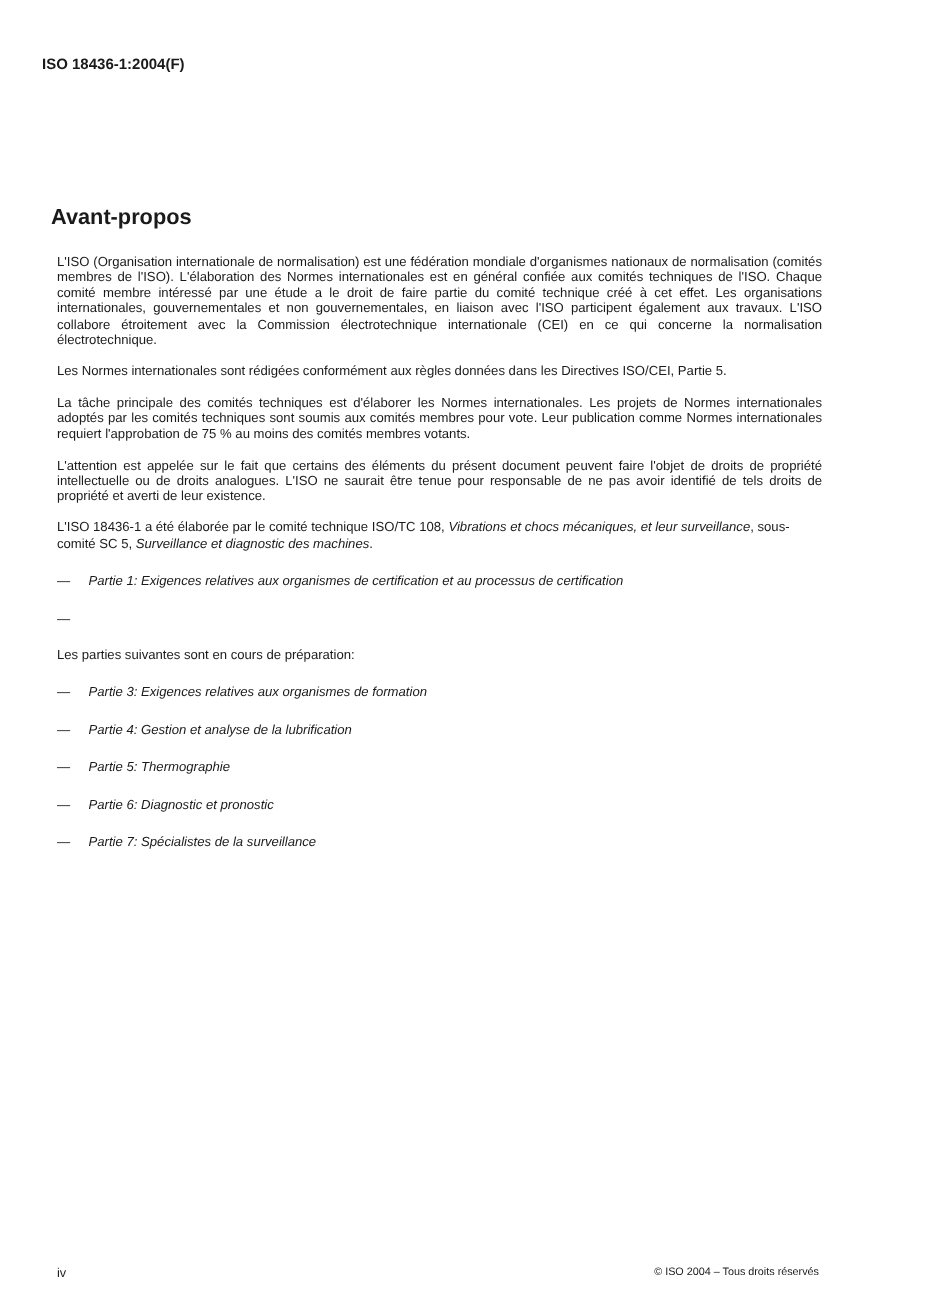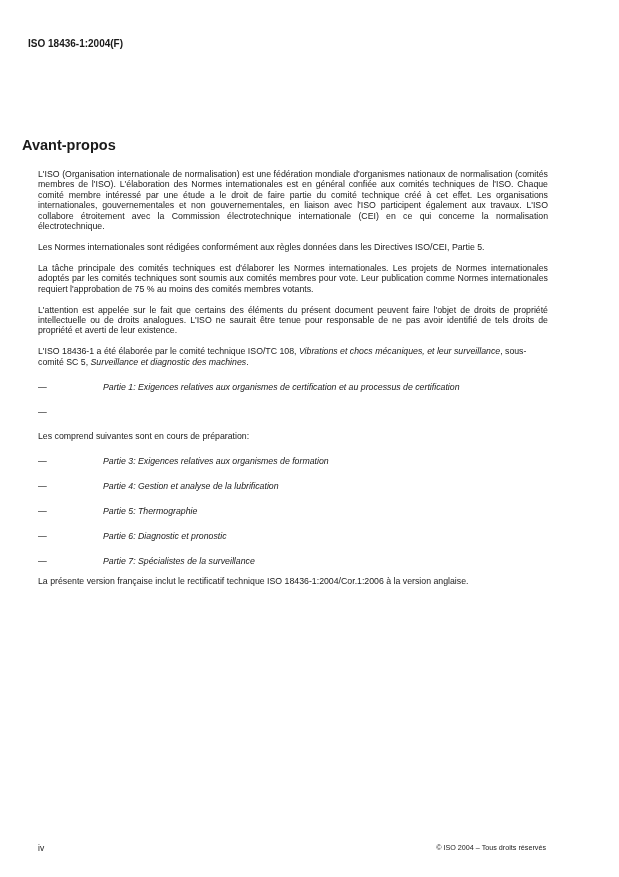--- a/index.html
+++ b/index.html
@@ -1,25 +1,25 @@
 <!DOCTYPE html>
 <html><head>
   <meta charset="utf-8">
   <style>
     html, body { margin: 0; padding: 0; background: #ffffff; }
     body { width: 619px; height: 877px; position: relative; overflow: hidden;
            font-family: "Liberation Sans", sans-serif; color: #1a1a1a; }
     .header { position: absolute; left: 28px; top: 38px; font-size: 10px; font-weight: bold; }
-    .title { position: absolute; left: 22px; top: 137px; font-size: 14.5px; font-weight: bold; margin: 0; }
+    .title { position: absolute; left: 34px; top: 137px; font-size: 14.5px; font-weight: bold; margin: 0; }
     .content { position: absolute; left: 38px; top: 169px; width: 510px; font-size: 8.75px; line-height: 10.4px; }
     .content p { margin: 0 0 10.5px 0; text-align: justify; }
     .content p.left { text-align: left; }
     .item { display: flex; margin: 0 0 14.5px 0; }
     .dash { width: 21px; flex: none; }
-    .item .txt { font-style: italic; margin-left: 44px; }
+    .item .txt { font-style: italic; }
     .it { font-style: italic; }
     .footer-left { position: absolute; left: 38px; top: 843px; font-size: 8.5px; }
     .footer-right { position: absolute; right: 73px; top: 843px; font-size: 7.2px; }
   </style>
 </head>
 <body>
 
 <div class="header">ISO 18436-1:2004(F)</div>
 
 <h1 class="title">Avant-propos</h1>
@@ -33,21 +33,21 @@
 
   <div style="height:4px"></div>
   <div class="item">
       <span class="dash">—</span>
       <span class="txt">Partie 1: Exigences relatives aux organismes de certification et au processus de certification</span>
     </div>
   <div class="item">
       <span class="dash">—</span>
     </div>
 
-  <p class="left" style="margin-bottom:14.5px">Les comprend suivantes sont en cours de préparation:</p>
+  <p class="left" style="margin-bottom:14.5px">Les parties suivantes sont en cours de préparation:</p>
 
   <div class="item">
       <span class="dash">—</span>
       <span class="txt">Partie 3: Exigences relatives aux organismes de formation</span>
     </div>
   <div class="item">
       <span class="dash">—</span>
       <span class="txt">Partie 4: Gestion et analyse de la lubrification</span>
     </div>
   <div class="item">
@@ -56,17 +56,16 @@
     </div>
   <div class="item">
       <span class="dash">—</span>
       <span class="txt">Partie 6: Diagnostic et pronostic</span>
     </div>
   <div class="item" style="margin-bottom:10px">
       <span class="dash">—</span>
       <span class="txt">Partie 7: Spécialistes de la surveillance</span>
     </div>
 
-  <p>La présente version française inclut le rectificatif technique ISO 18436-1:2004/Cor.1:2006 à la version anglaise.</p>
 </div>
 
 <div class="footer-left">iv</div>
 <div class="footer-right">© ISO 2004 – Tous droits réservés</div>
 
 </body></html>

